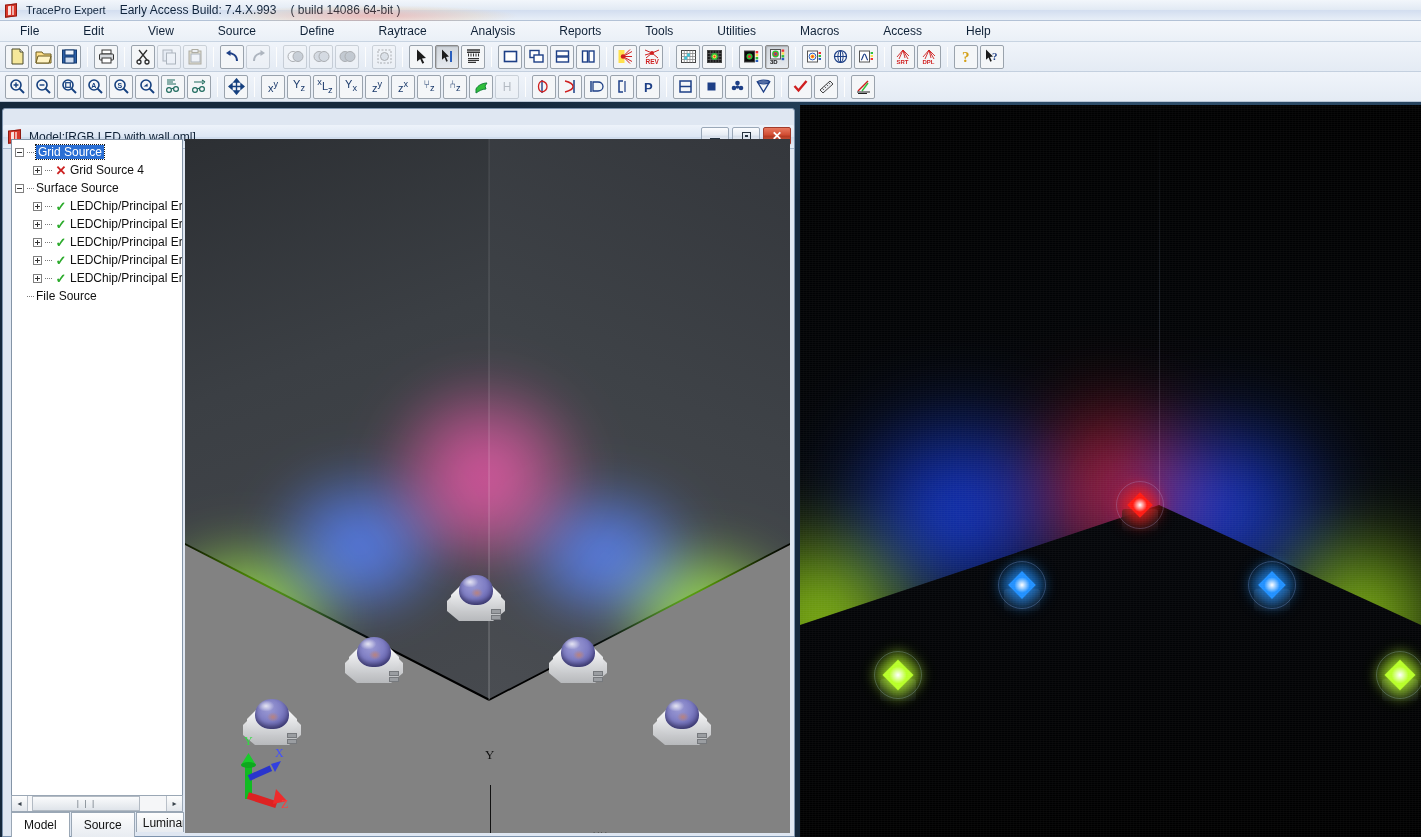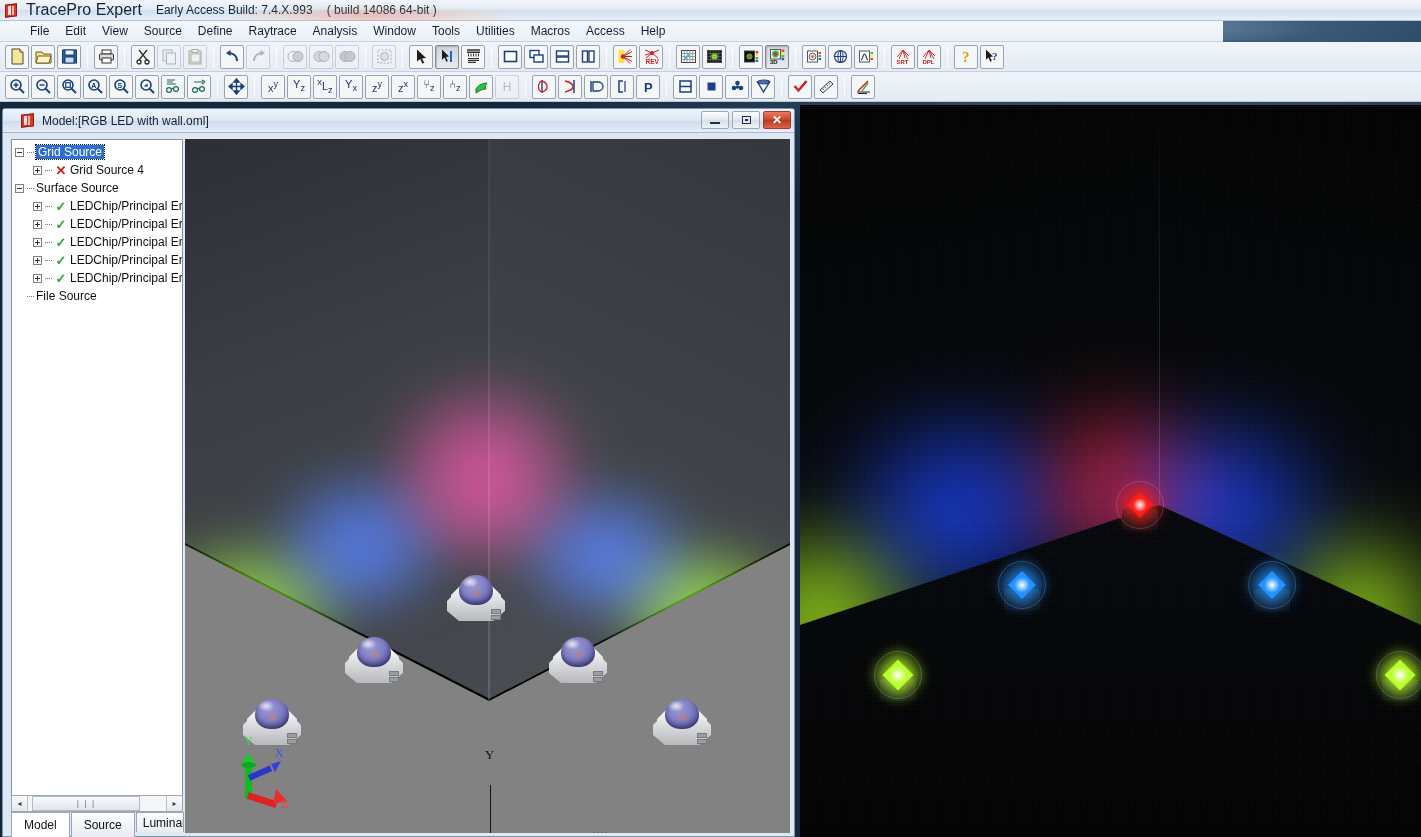--- a/index.html
+++ b/index.html
@@ -45,30 +45,30 @@
     width: 16px; height: 15px; margin-left: 4px; margin-right: 6px;
     position: relative; flex: 0 0 auto;
   }
   .app-icon i {
     position: absolute; display: block;
     background: #d8382b; border: 1px solid #8d1b12;
   }
   .app-icon i.a { left: 1px; top: 1px; width: 12px; height: 13px; transform: skewY(-6deg); }
   .app-icon i.b { left: 4px; top: 3px; width: 3px; height: 9px; background: #fff; border: none; opacity: .85; transform: skewY(-6deg); }
   .app-icon i.c { left: 8px; top: 3px; width: 2px; height: 9px; background: #fff; border: none; opacity: .6; transform: skewY(-6deg); }
-  .title-text { font-size: 16px; color: #10243c; white-space: nowrap; text-align: center; }
+  .title-text { font-size: 11px; color: #10243c; white-space: nowrap; text-align: center; }
   .title-build { margin-left: 14px; font-size: 12px; color: #10243c; }
   .title-bits { margin-left: 14px; font-size: 12px; color: #10243c; }
 
   
   .menubar {
-    position: absolute; left: 0; top: 21px; width: 1223px; height: 21px;
+    position: absolute; left: 0; top: 21px; width: 1421px; height: 21px;
     background: linear-gradient(180deg,#f4f7fb 0%, #eaf0f7 100%);
     border-bottom: 1px solid #c8d4e2;
-    display: flex; align-items: center; padding-left: 22px;
+    display: flex; align-items: center; padding-left: 12px; gap: 28px;
   }
   .menu-item {
     padding: 2px 8px; font-size: 12px; color: #102238; cursor: default;
     white-space: nowrap;
   }
 
   
   .toolbar {
     position: absolute; left: 0; width: 1421px; height: 30px;
     background: linear-gradient(180deg,#f0f4fa 0%, #e4ebf4 100%);
@@ -104,22 +104,23 @@
   .mdi {
     position: absolute; left: 2px; top: 108px; width: 793px; height: 729px;
     background: #dfe7f2;
     border: 1px solid #7d93ad;
     border-radius: 3px 3px 0 0;
   }
   .mdi-title {
     position: relative; height: 24px;
     background: linear-gradient(180deg,#eef3fa 0%, #dde7f4 50%, #cedbec 52%, #e6eef8 100%);
     border-bottom: 1px solid #a9bbd0;
-    display: flex; align-items: center; padding-left: 18px;
+    display: flex; align-items: center; padding-left: 5px;
     border-radius: 2px 2px 0 0;
+    margin-top: 16px;
   }
   .mdi-icon { width: 15px; height: 14px; margin-right: 6px; position: relative; }
   .mdi-icon i { position: absolute; display:block; }
   .mdi-icon i.a { left:0; top:0; width:13px; height:13px; background:#d8382b; border:1px solid #8d1b12; transform: skewY(-6deg);}
   .mdi-icon i.b { left:3px; top:2px; width:3px; height:9px; background:#fff; opacity:.85; transform: skewY(-6deg);}
   .mdi-icon i.c { left:7px; top:2px; width:2px; height:9px; background:#fff; opacity:.6; transform: skewY(-6deg);}
   .mdi-title-text { font-size: 12px; color: #0e2136; }
   .mdi-ctrls { position: absolute; right: 3px; top: 2px; display: flex; gap: 3px; }
   .win-btn {
     width: 28px; height: 18px; border: 1px solid #9aa8b8; border-radius: 2px;
@@ -329,21 +330,21 @@
     </div>
 
     <div class="menubar" id="menubar">
         <div class="menu-item">File</div>
         <div class="menu-item">Edit</div>
         <div class="menu-item">View</div>
         <div class="menu-item">Source</div>
         <div class="menu-item">Define</div>
         <div class="menu-item">Raytrace</div>
         <div class="menu-item">Analysis</div>
-        <div class="menu-item">Window</div>
+        <div class="menu-item">Reports</div>
         <div class="menu-item">Tools</div>
         <div class="menu-item">Utilities</div>
         <div class="menu-item">Macros</div>
         <div class="menu-item">Access</div>
         <div class="menu-item">Help</div>
       </div>
 
     <div class="toolbar row1">
 
       <div class="tb-btn framed">

